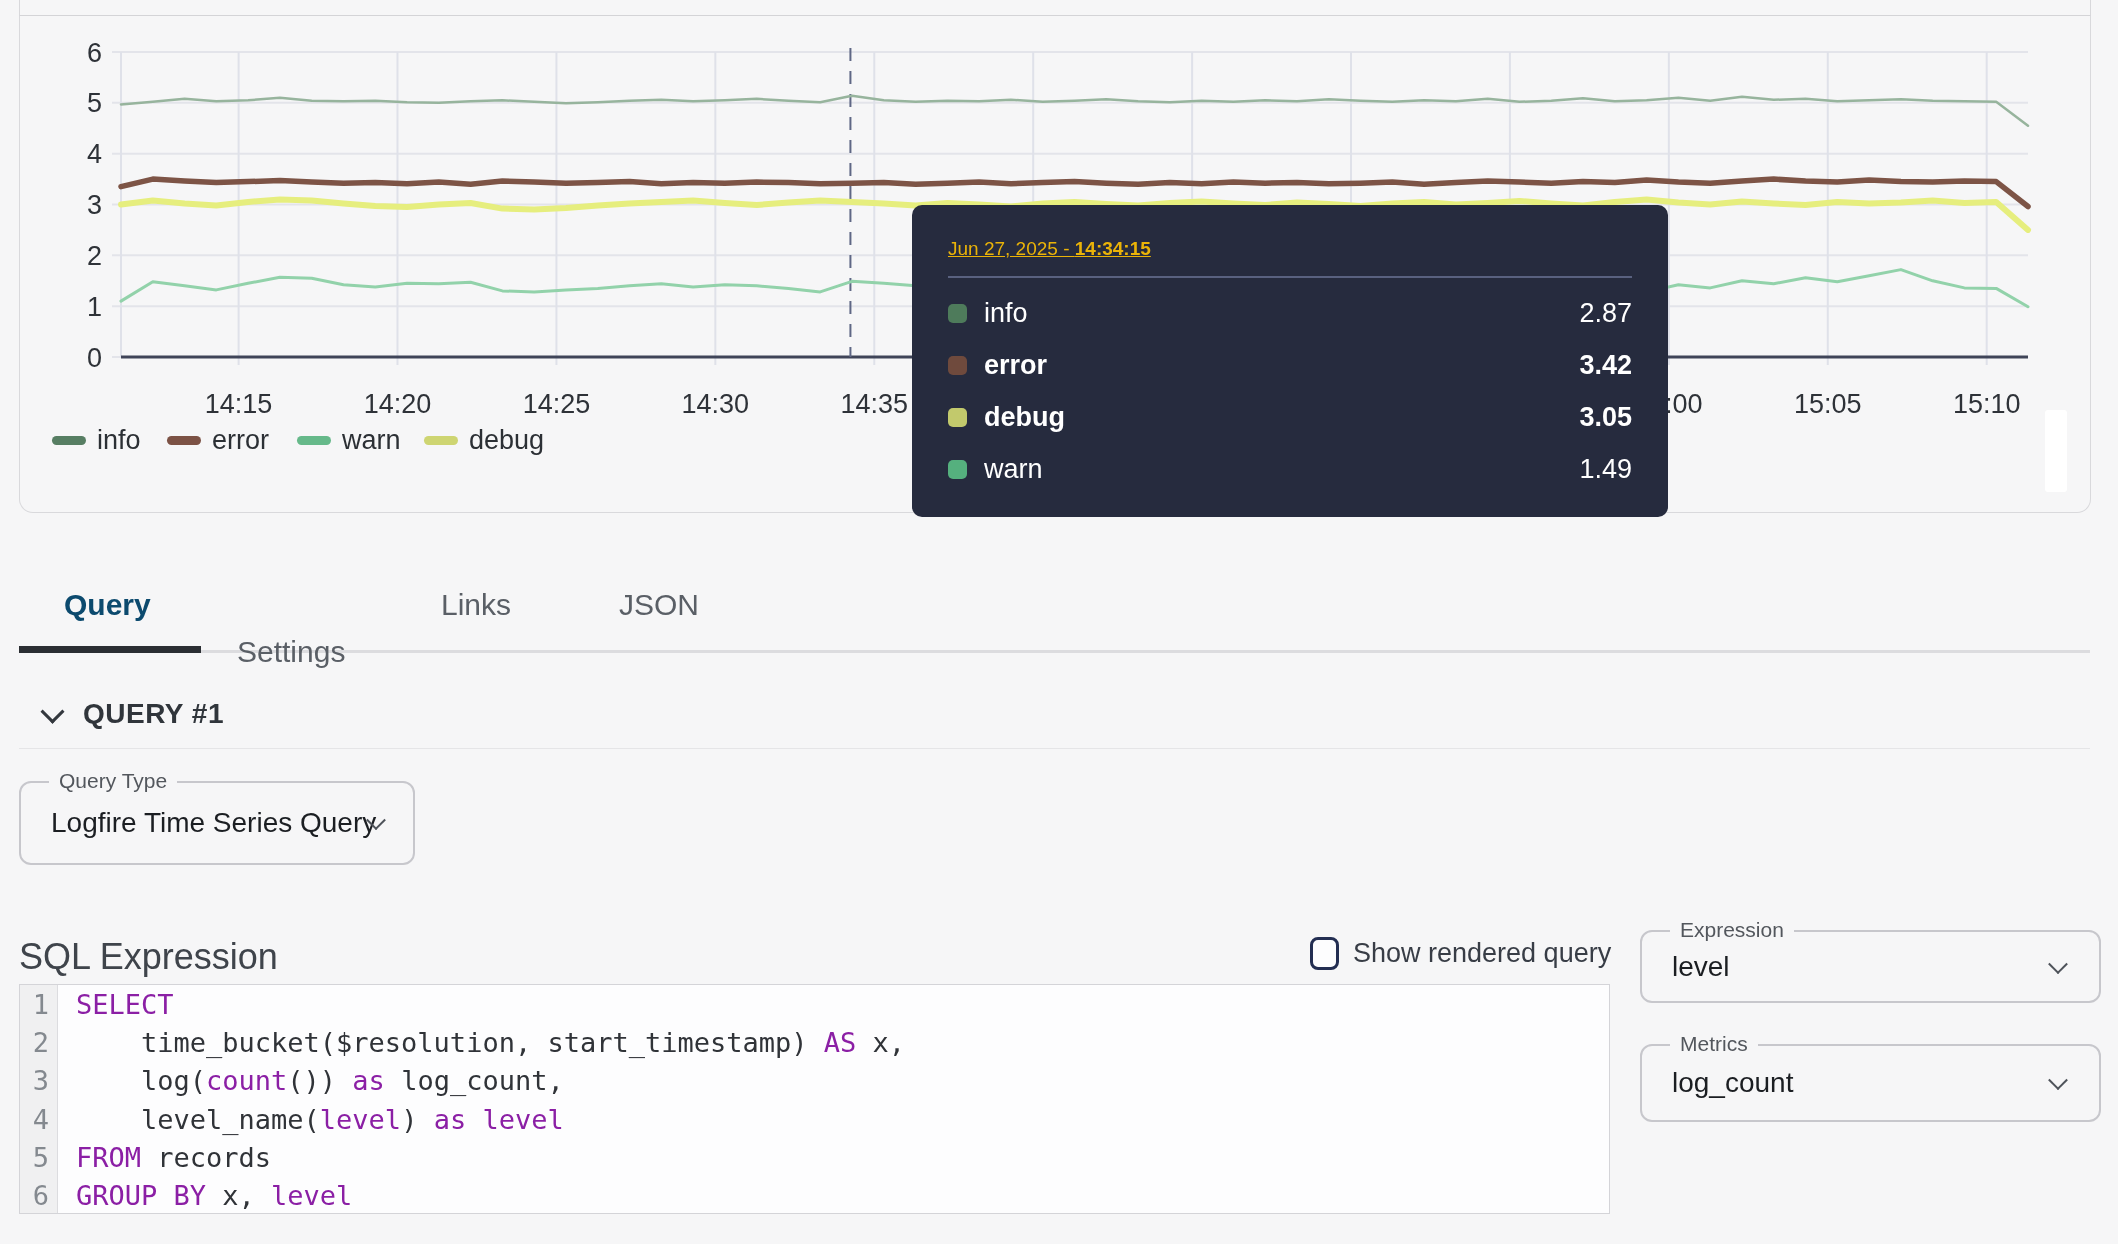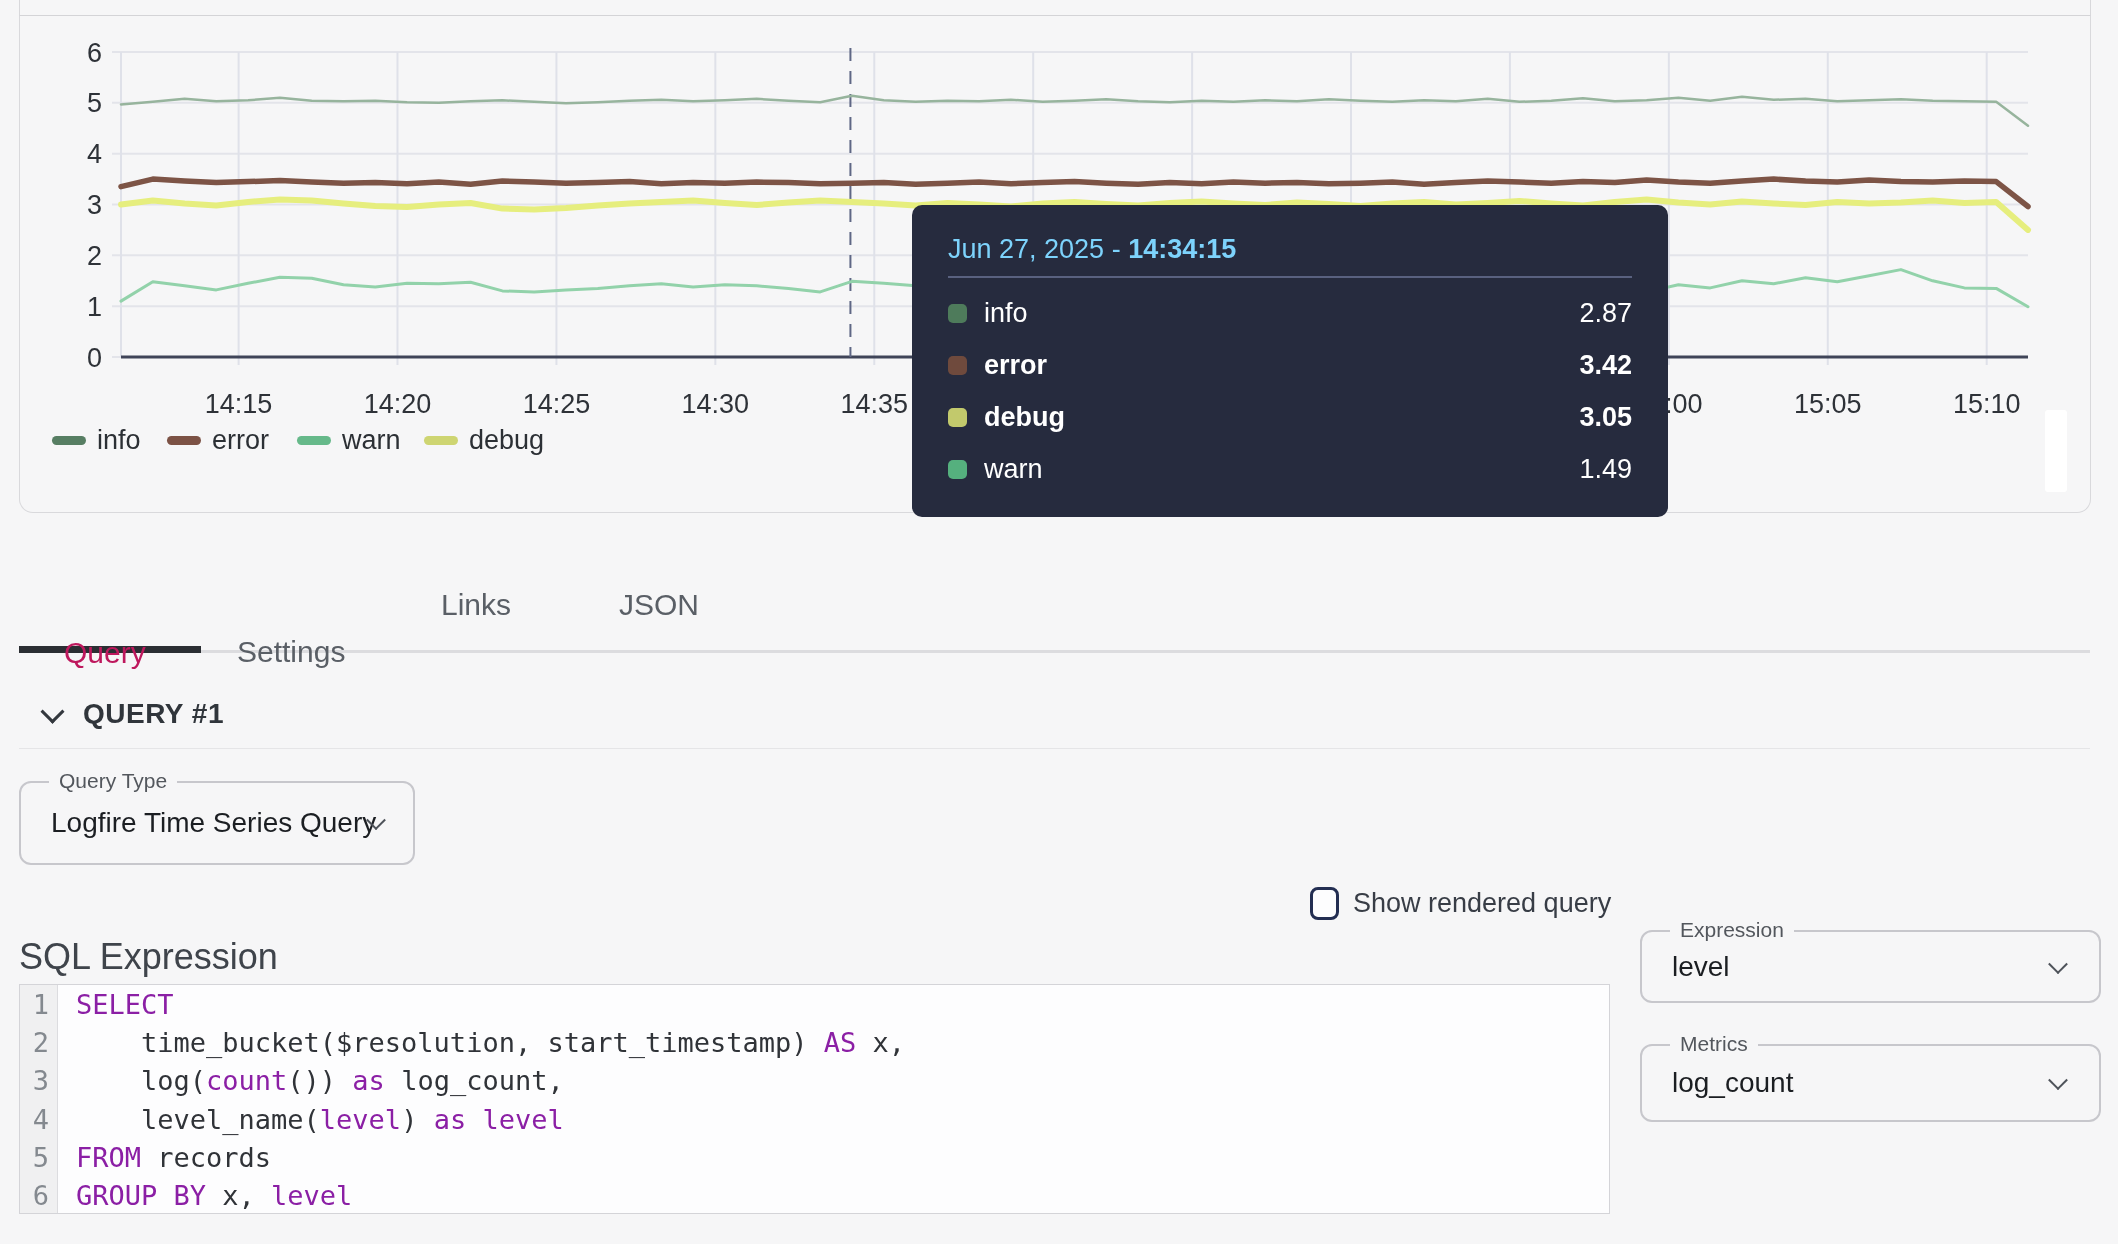--- a/index.html
+++ b/index.html
@@ -29,34 +29,34 @@
   .legend-label { font-size:27px; color:#2c3035; }
 
   #scrollbar-thumb { left:2045px; top:410px; width:22px; height:82px; background:#ffffff; border-radius:3px; }
 
   
   #tooltip {
     left:912px; top:205px; width:756px; height:312px;
     background:#262b3e; border-radius:10px; z-index:6;
     padding:26px 36px 0 36px; color:#fff;
   }
-  #tooltip-title { font-size:27px; height:36px; line-height:36px; color:#7dd3fc; }
+  #tooltip-title { font-size:19px; height:36px; line-height:36px; color:#eab308;text-decoration:underline; }
   #tooltip-title b { font-weight:bold; }
   #tooltip-divider { margin-top:9px; height:0; border-top:2px solid #59617f; }
   .tt-row { display:flex; align-items:center; height:52px; font-size:27px; }
   .tt-rows { margin-top:9px; }
   .tt-swatch { width:19px; height:19px; border-radius:5px; flex:0 0 auto; }
   .tt-label { margin-left:17px; }
   .tt-value { margin-left:auto; }
   .tt-bold { font-weight:bold; }
 
   
   #tabbar { left:19px; top:570px; width:2071px; height:83px; border-bottom:3px solid #dcdcdf; }
   .tab { position:absolute; top:18px; font-size:30px; color:#5a5f66; cursor:pointer; }
-  .tab.active { color:#be185d; font-weight:normal;margin-top:48px; }
+  .tab.active { color:#0c4a6e; font-weight:bold; }
   #tab-active-bar { position:absolute; left:0; bottom:-3px; width:182px; height:7px; background:#2b2e33; }
 
   
   #query-header { left:44px; top:697px; height:34px; display:flex; align-items:center; gap:22px; cursor:pointer; }
   .chev-down {
     width:17px; height:17px; display:inline-block;
     border-right:3px solid #33383e; border-bottom:3px solid #33383e;
     transform:rotate(45deg) translate(-2px,-2px);
   }
   #query-header-label { font-size:28px; font-weight:600; color:#30353b; letter-spacing:0.5px; }
@@ -81,21 +81,21 @@
     border-right:2.5px solid #4e535a; border-bottom:2.5px solid #4e535a;
     transform:translateY(-70%) rotate(45deg);
   }
   #query-type-select { left:19px; top:781px; width:396px; height:84px; }
   #query-type-select .select-chev { right:30px; }
   #dimension-select  { left:1640px; top:930px; width:461px; height:73px; }
   #metrics-select    { left:1640px; top:1044px; width:461px; height:78px; }
 
   
   #sql-label { left:19px; top:936px; font-size:36px; color:#3f444b; }
-  #show-rendered { left:1310px; top:884px; height:38px; display:flex; align-items:center; gap:14px; }
+  #show-rendered { left:1310px; top:934px; height:38px; display:flex; align-items:center; gap:14px; }
   #show-rendered-checkbox {
     width:29px; height:33px; border:3px solid #232e52; border-radius:8px;
     background:#fdfdfe; cursor:pointer;
   }
   #show-rendered-label { font-size:27px; color:#383d46; cursor:pointer; }
 
   #sql-editor {
     left:19px; top:984px; width:1591px; height:230px;
     background:#fdfdfe; border:1px solid #d4d4d8;
     overflow:hidden; display:flex;

